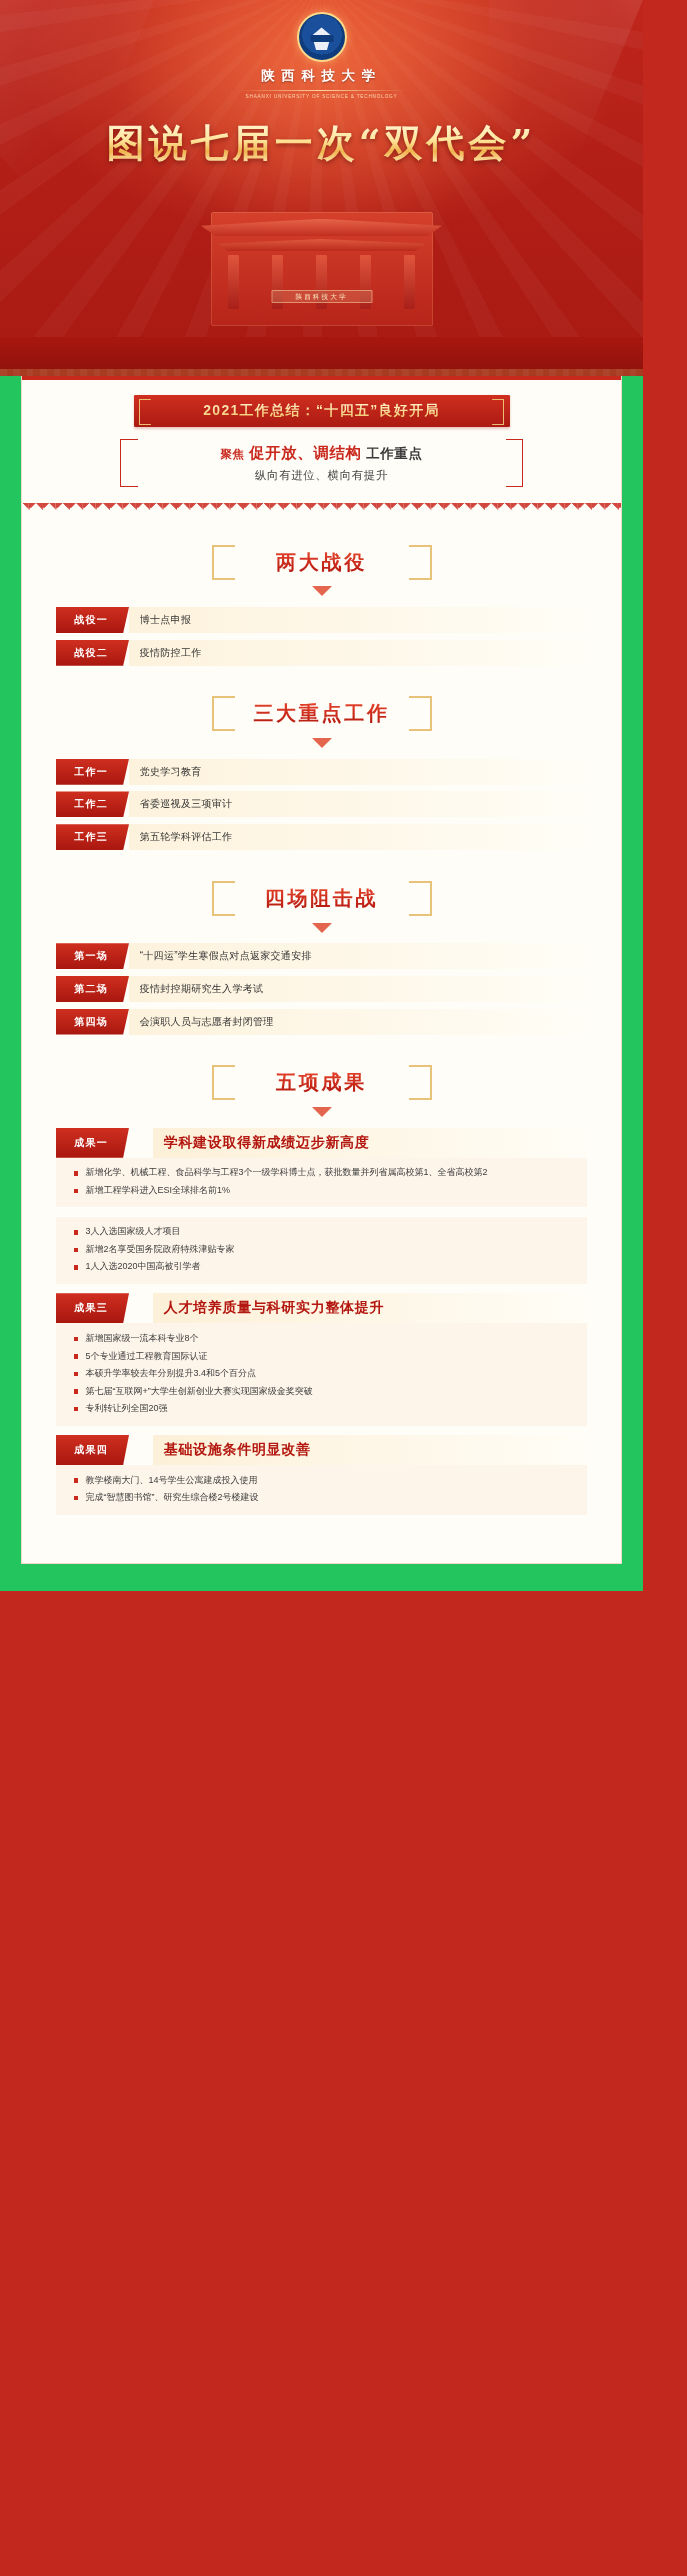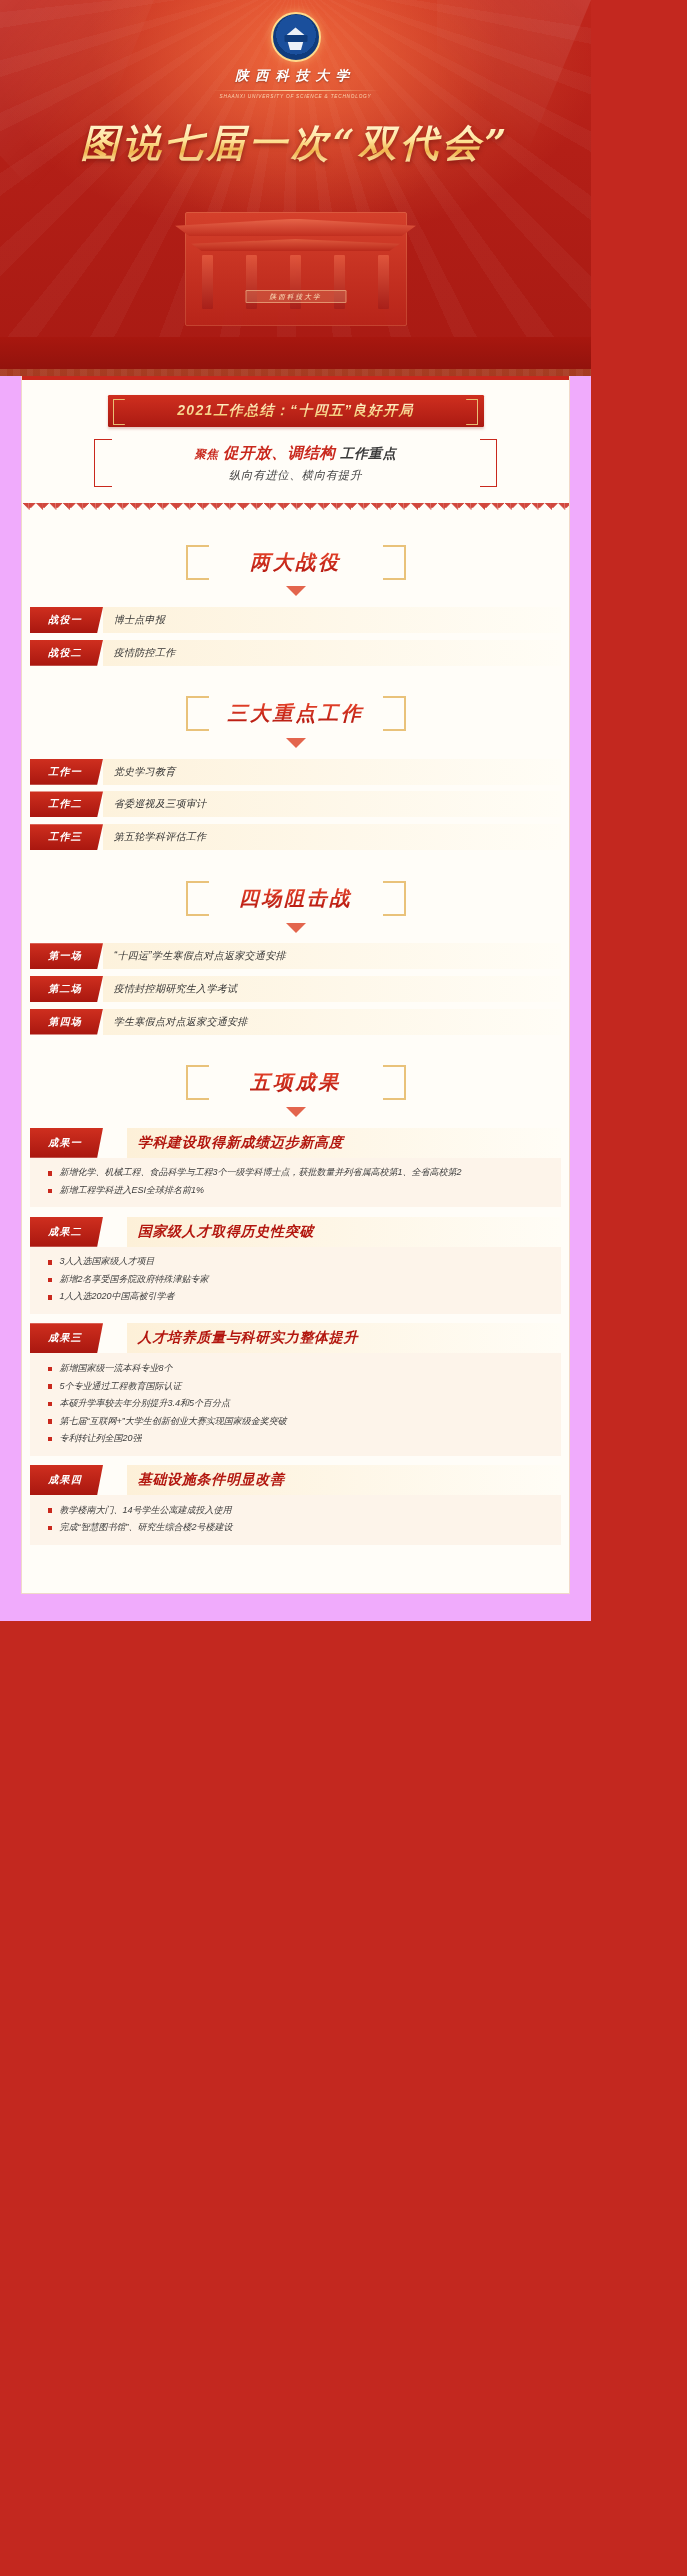--- a/index.html
+++ b/index.html
@@ -1,21 +1,21 @@
 <!DOCTYPE html>
 <html style="font-size:10.7px"><head>
 <meta charset="utf-8">
 <style>
   * { box-sizing: border-box; margin:0; padding:0; }
   body {
     width:688px;
     font-family:"Liberation Sans","DejaVu Sans",sans-serif;
     background:#c3281f;
   }
-  .page { width:591px; position:relative; background:#c9281d;font-style:italic; }
+  .page { width:643px; position:relative; background:#c9281d; }
 
   
   .header {
     position:relative;
     height:376px;
     background:
       radial-gradient(circle at 50% 8%, #e04a2c 0%, rgba(224,74,44,0) 45%),
       linear-gradient(180deg,#c0261c 0%, #b31f17 40%, #a81a13 100%);
     overflow:hidden;
   }
@@ -101,21 +101,21 @@
     background:linear-gradient(180deg,#a8170f,#8e120c);
   }
   .hdr-base:after{
     content:""; position:absolute; left:0; right:0; bottom:0; height:6.7px;
     background:repeating-linear-gradient(90deg,#ffd98a 0 6.7px, #e8b861 6.7px 13.4px);
     opacity:.25;
   }
 
   
   .body-wrap {
-    background:#f0abfc;
+    background:#22c55e;
     padding:0 21px 27px;
   }
   .sheet {
     background:#fffdf8;
     border:0.7px solid #f0d9c8;
     position:relative;
     padding:17.5px 0 27px;
   }
   .sheet:before{
     content:""; position:absolute; left:0; right:0; top:-0.7px; height:3.4px;
@@ -354,21 +354,21 @@
           <div class="row">
             <div class="tag">第一场</div>
             <div class="txt">“十四运”学生寒假点对点返家交通安排</div>
           </div>
           <div class="row">
             <div class="tag">第二场</div>
             <div class="txt">疫情封控期研究生入学考试</div>
           </div>
           <div class="row">
             <div class="tag">第四场</div>
-            <div class="txt">学生寒假点对点返家交通安排</div>
+            <div class="txt">会演职人员与志愿者封闭管理</div>
           </div>
         </div>
       </div>
 
       <div class="sec">
         <div class="sec-head">
           <span class="cl"></span>
           <span class="cr"></span>
           <span class="cl2"></span>
           <span class="cr2"></span>
@@ -381,24 +381,20 @@
             <div class="tag">成果一</div>
             <div class="title">学科建设取得新成绩迈步新高度</div>
           </div>
           <ul class="res-body">
             <li>新增化学、机械工程、食品科学与工程3个一级学科博士点，获批数量并列省属高校第1、全省高校第2</li>
             <li>新增工程学科进入ESI全球排名前1%</li>
           </ul>
         </div>
 
         <div class="res">
-          <div class="res-head">
-            <div class="tag">成果二</div>
-            <div class="title">国家级人才取得历史性突破</div>
-          </div>
           <ul class="res-body">
             <li>3人入选国家级人才项目</li>
             <li>新增2名享受国务院政府特殊津贴专家</li>
             <li>1人入选2020中国高被引学者</li>
           </ul>
         </div>
 
         <div class="res">
           <div class="res-head">
             <div class="tag">成果三</div>

